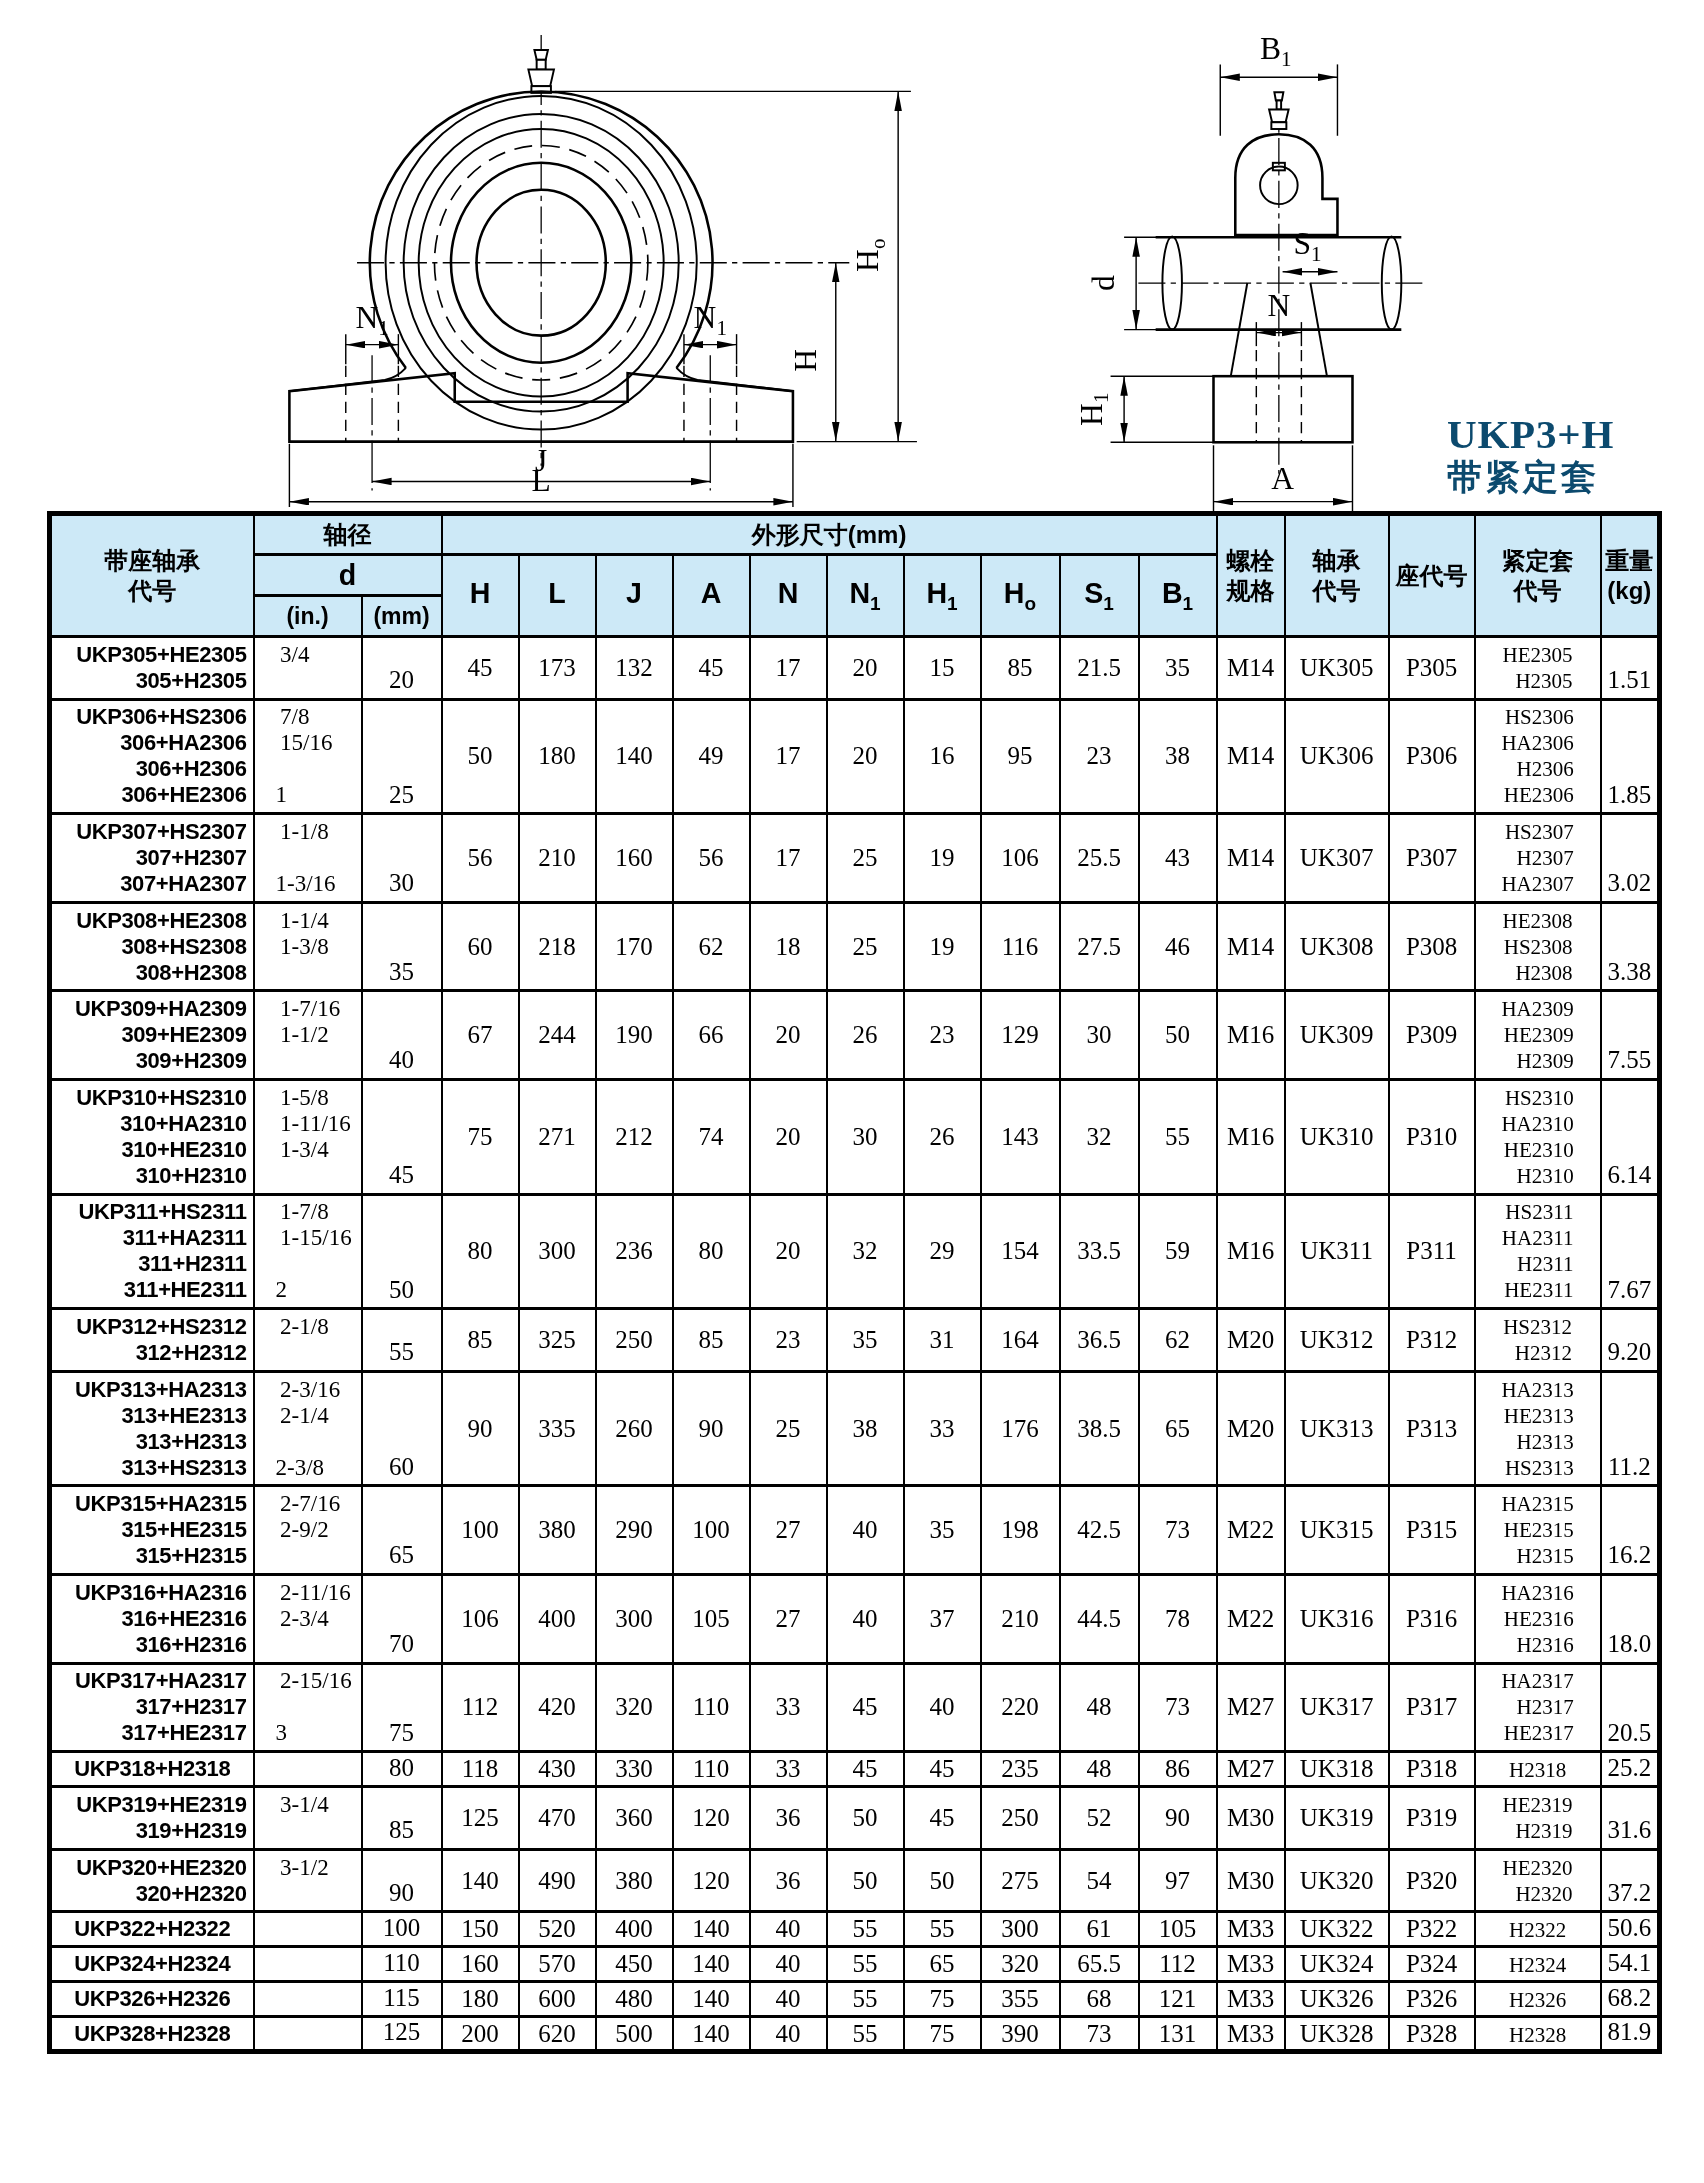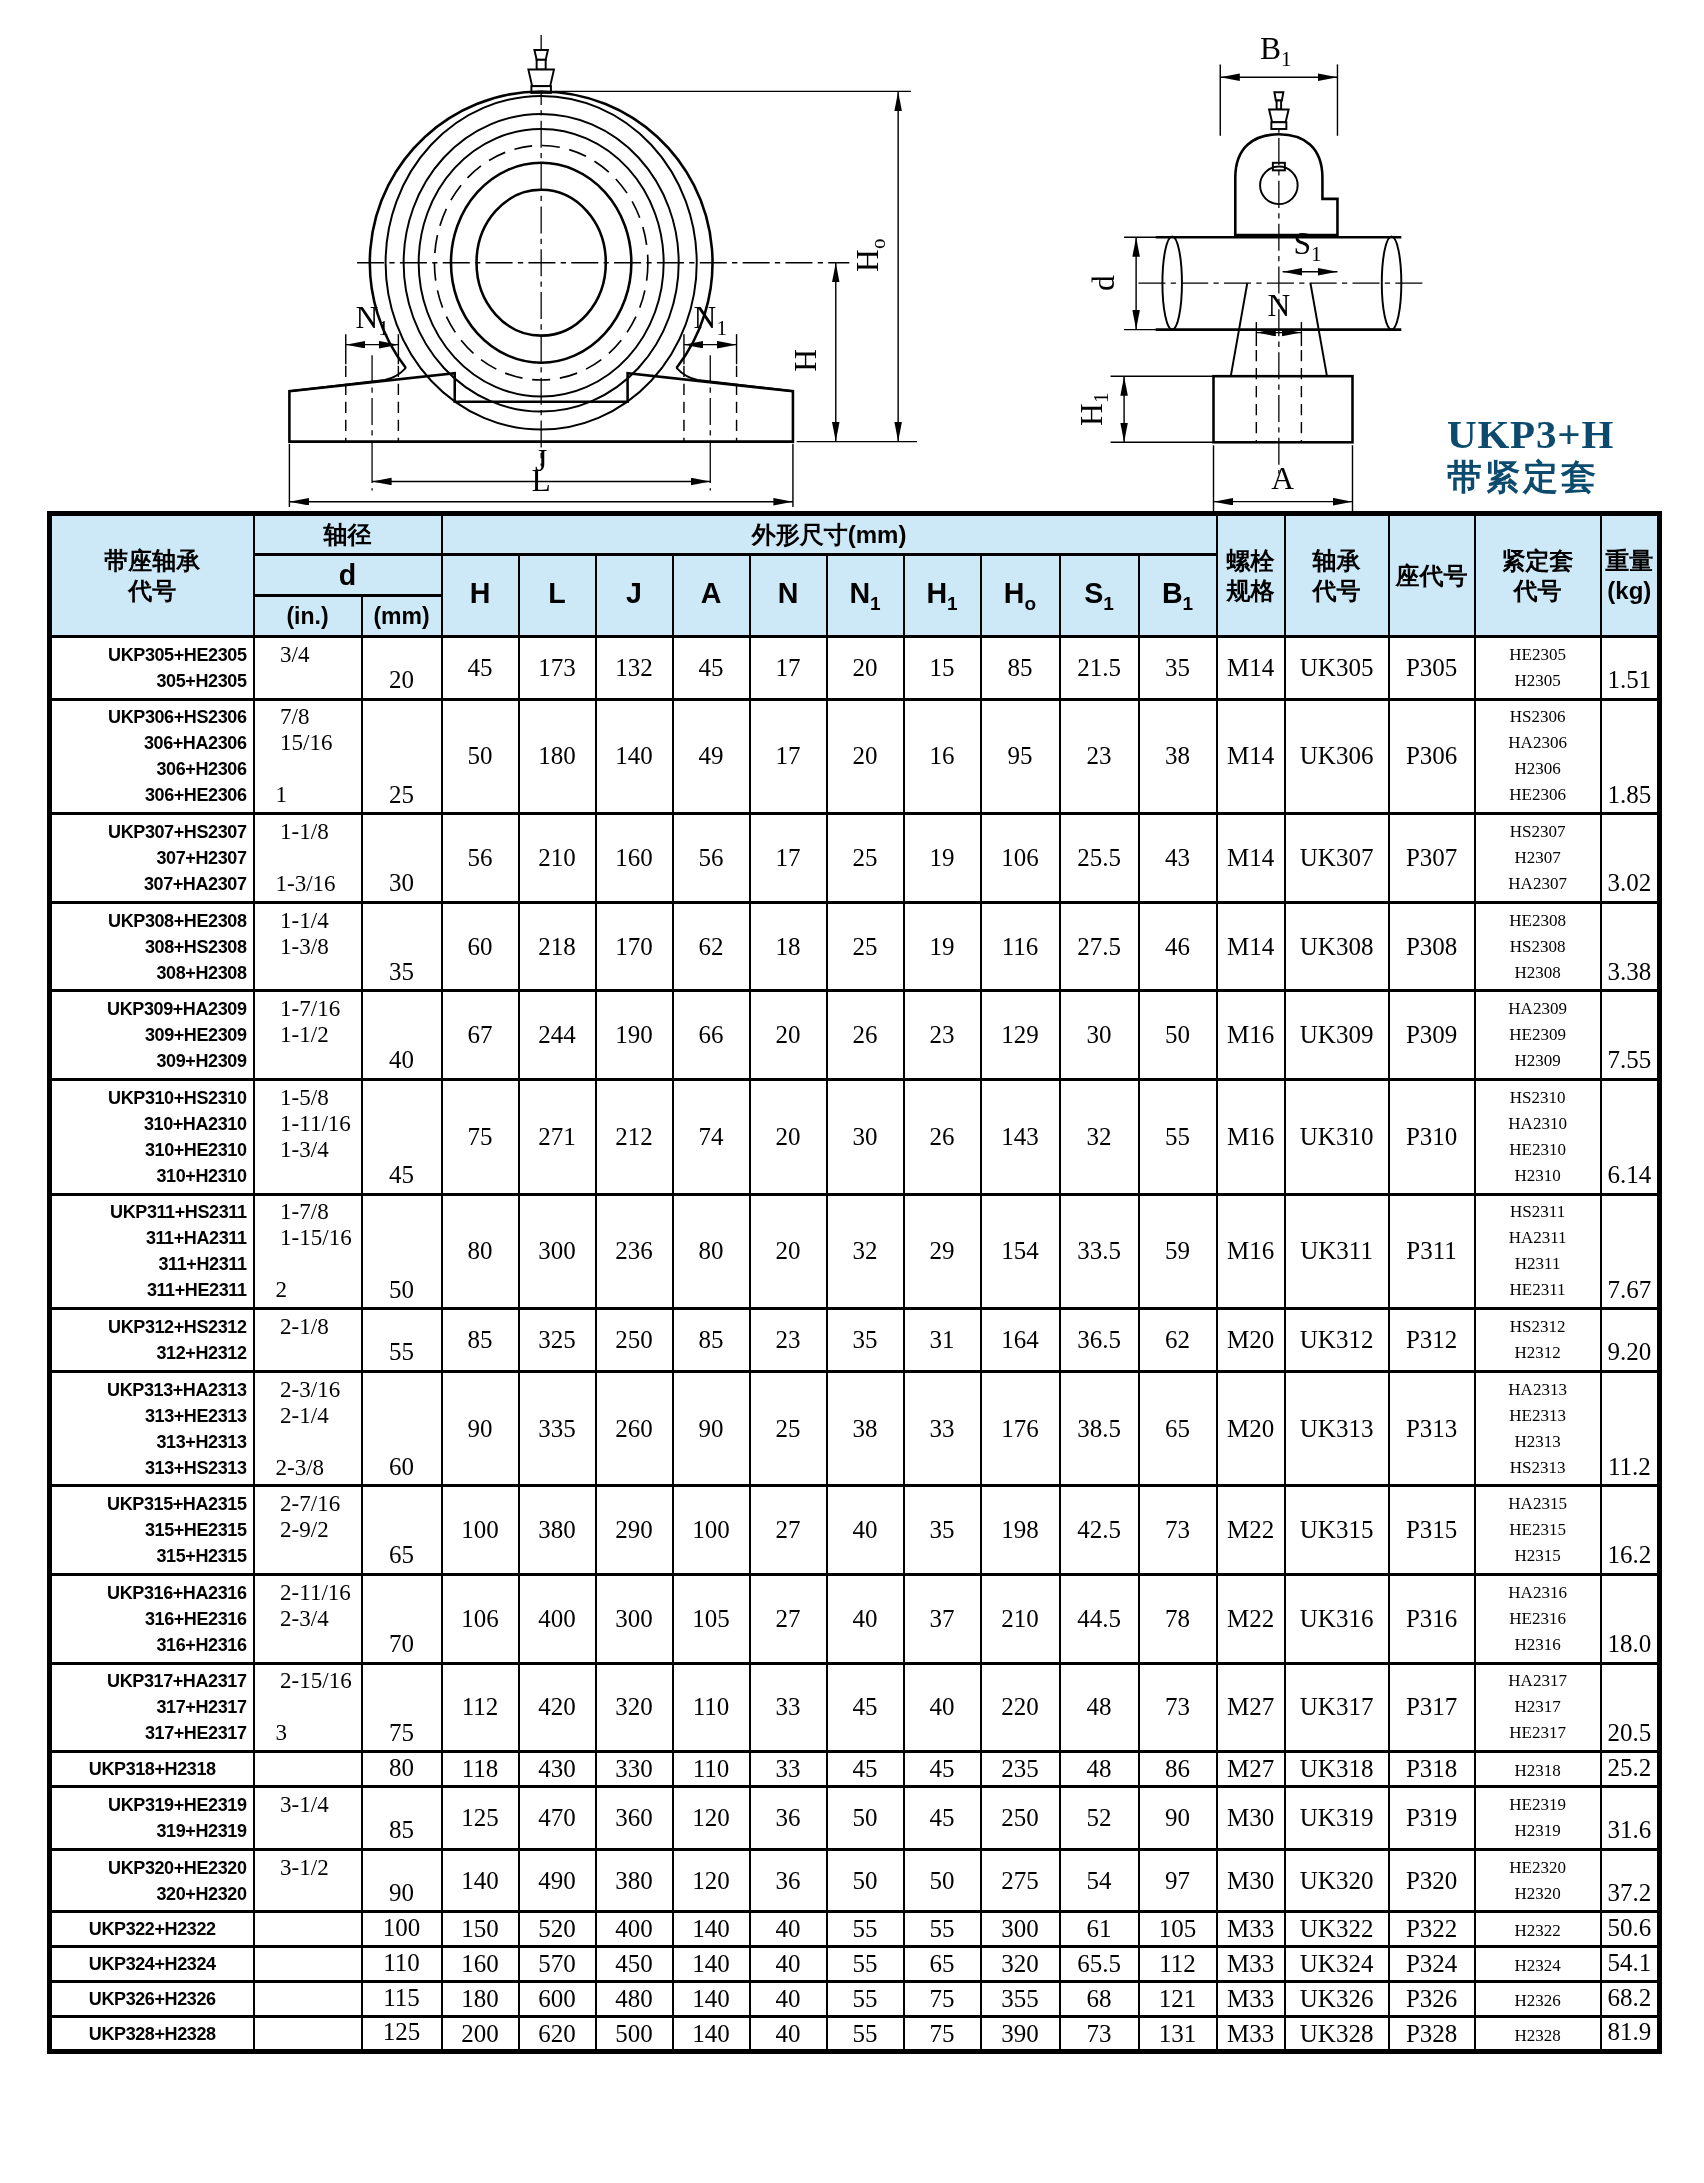--- a/index.html
+++ b/index.html
@@ -35,30 +35,30 @@
              overflow:hidden; vertical-align:middle; }
   .spec thead td { background:var(--hbg); text-align:center; font-weight:bold; }
   .hcn  { font-size:24px; line-height:30px;margin-top:24px; }
   .hletter { font-size:28.6px; font-weight:bold; font-family:"Liberation Sans", sans-serif; }
   .hletter sub { font-size:19px; font-weight:bold; }
   .hunit { font-size:23px; }
   tr.hr { height:41px; }
 
   .spec tbody td { font-family:"Liberation Serif", serif; font-size:25px; text-align:center; }
   td.rel { position:relative; }
-  .code-block { font-family:"Liberation Sans", sans-serif; font-weight:700; font-size:18px;
+  .code-block { font-family:"Liberation Sans", sans-serif; font-weight:700; font-size:22px;
                 letter-spacing:-0.4px; line-height:26px; text-align:right; padding:3.8px 6px 3.8px 1.5px; }
   .code-block.single { text-align:center; padding:0 3px; }
   .in-top { position:absolute; top:3.8px; left:0; right:0; text-align:left;
             padding-left:25.6px; font-size:23px; line-height:26px; }
   .in-bot { position:absolute; bottom:3.8px; left:0; right:0; text-align:left;
             padding-left:21px; font-size:23px; line-height:26px; }
   .botv  { position:absolute; bottom:4.5px; left:0; right:0; text-align:center; line-height:26px; }
   .sleeve-wrap { text-align:center; }
-  .sleeve-block { display:inline-block; text-align:center; font-size:17px; line-height:26px; }
+  .sleeve-block { display:inline-block; text-align:right; font-size:21px; line-height:26px; }
 </style>
 </head>
 <body>
 
 <div class="page">
 
   <svg class="fv" viewBox="0 0 970 640">
     <defs>
       <marker id="ar" markerUnits="userSpaceOnUse" markerWidth="28" markerHeight="12" refX="26" refY="5" orient="auto-start-reverse">
         <path d="M0,0 L26,5 L0,10 Z" fill="#000"></path>

